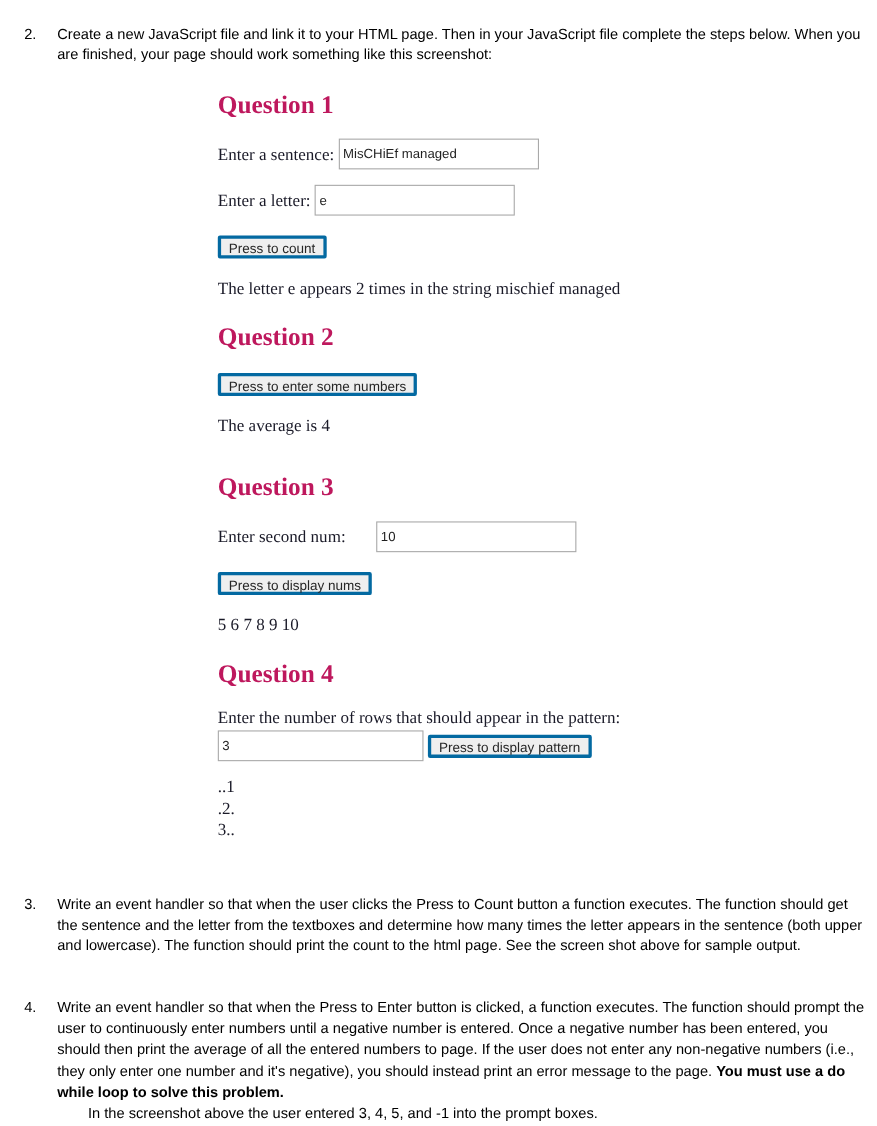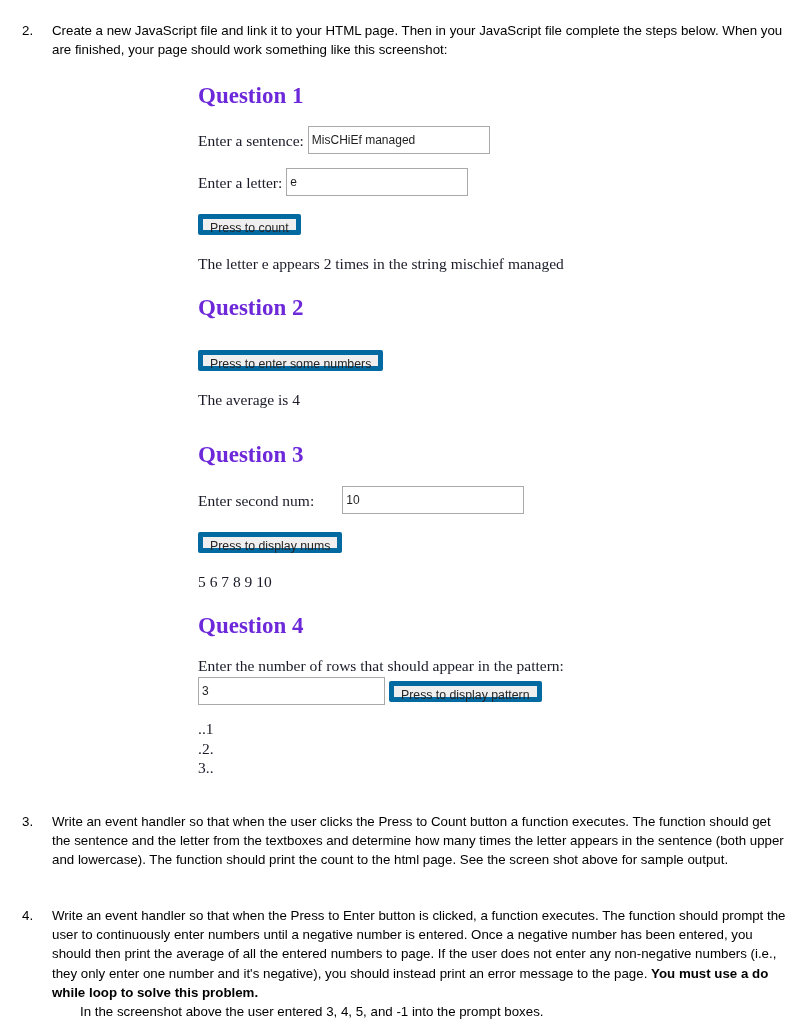--- a/index.html
+++ b/index.html
@@ -50,21 +50,21 @@
     position: absolute;
     left: 198px;
     top: 80px;
     width: 420px;
   }
   .shot-heading {
     font-family: "Liberation Serif", serif;
     font-weight: bold;
     font-size: 23px;
     line-height: 26px;
-    color: #6d28d9;
+    color: #be185d;
     margin: 0;
   }
   .shot-line {
     font-family: "Liberation Serif", serif;
     font-size: 15.5px;
     line-height: 19px;
     color: #1a1a28;
     white-space: pre;
   }
   .field-row {
@@ -88,21 +88,21 @@
     font-size: 12px;
     line-height: 17px;
     color: #1f1f1f;
     padding: 0 2px 0 3px;
     outline: none;
   }
   .btn {
     box-sizing: border-box;
     display: inline-block;
     height: 21px;
-    border: 5px solid #0369a1;
+    border: 3px solid #0369a1;
     border-radius: 2px;
     background: #efefef;
     font-family: "Liberation Sans", sans-serif;
     font-size: 12.3px;
     line-height: 19px;
     color: #262626;
     padding: 0 7px;
     white-space: nowrap;
     cursor: pointer;
   }
@@ -140,21 +140,21 @@
     <div style="margin-top:18px;">
       <button class="btn">Press to count</button>
     </div>
 
     <div class="shot-line" style="margin-top:18px;">The letter e appears 2 times in the string mischief managed</div>
   </div>
 
   <div style="margin-top:22px;">
     <div class="shot-heading">Question 2</div>
 
-    <div style="margin-top:29px;">
+    <div style="margin-top:19px;">
       <button class="btn">Press to enter some numbers</button>
     </div>
 
     <div class="shot-line" style="margin-top:18px;">The average is 4</div>
   </div>
 
   <div style="margin-top:33px;">
     <div class="shot-heading">Question 3</div>
 
 

